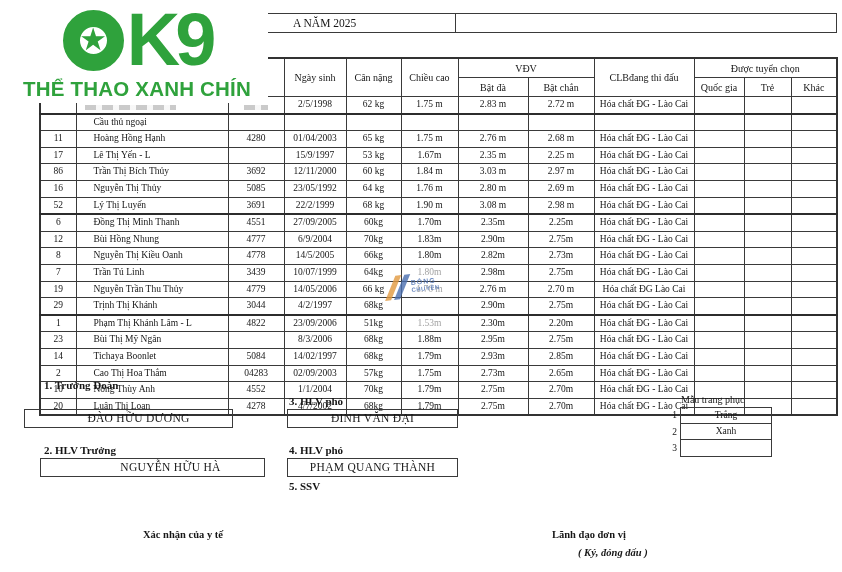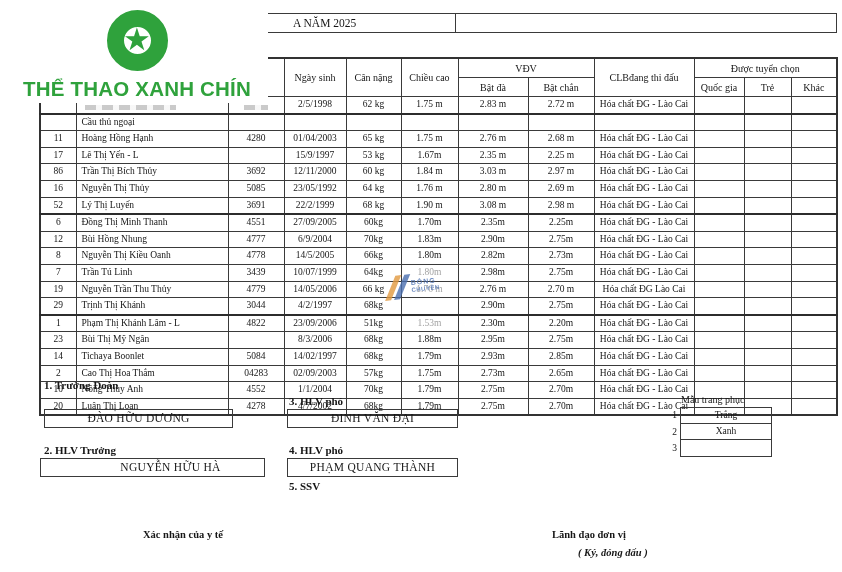--- a/index.html
+++ b/index.html
@@ -11,21 +11,21 @@
   td,th{border:1px solid #3a3a3a;padding:0;font-weight:normal;vertical-align:middle;
         text-align:center;overflow:hidden;white-space:nowrap;}
 
   .title-table{left:39px;top:13px;width:797px;}
   .title-table td{font-size:11.5px;height:18px;}
   .t-left{text-align:left;padding-left:253px;}
 
   .main-table{left:39px;top:57px;width:797px;border:2px solid #323232;}
   .main-table thead th{font-size:10px;height:18px;}
   .main-table tbody td{font-size:9.5px;height:15.6px;line-height:1;}
-  .c-name{text-align:left;padding-left:5px;}
+  .c-name{text-align:left;padding-left:17px;}
   .faded{color:#a3a3a3;}
   .thick-top td{border-top:2px solid #2c2c2c;}
 
   .smudge{position:relative;}
   .smudge::after{content:"";position:absolute;left:8px;right:34%;bottom:3px;height:5px;opacity:.55;
       background:repeating-linear-gradient(90deg,rgba(80,80,80,.55) 0 11px,rgba(80,80,80,.08) 11px 17px);}
   .smudge-sm::after{left:28%;right:28%;}
 
   
   .logo{position:absolute;left:6px;top:4px;width:262px;height:99px;background:#fff;z-index:20;}
@@ -390,37 +390,38 @@
           <td></td>
         </tr>
       </tbody>
   </table>
 
   <div class="logo">
     <div class="logo-row">
       <div class="logo-o">
         <span class="logo-star">★</span>
       </div>
+      <span class="logo-k9">K9</span>
     </div>
     <div class="logo-tagline">THỂ THAO XANH CHÍN</div>
   </div>
 
   <div class="wm">
     <div class="wm-bars">
       <div class="wm-bar orange"></div>
         <div class="wm-bar blue"></div>
     </div>
     <div class="wm-text">
       <div class="l1">BÓNG</div>
       <div class="l2">CHUYỀN</div>
     </div>
   </div>
 
   <div class="off-label" style="left:44px;top:379px;text-align:center;">1. Trưởng Đoàn</div>
-  <div class="off-box" style="left:44px;top:409px;width:187px;">ĐÀO HỮU DƯƠNG</div>
+  <div class="off-box" style="left:24px;top:409px;width:187px;padding-left:20px;">ĐÀO HỮU DƯƠNG</div>
   <div class="off-label" style="left:44px;top:444px;">2. HLV Trưởng</div>
   <div class="off-box" style="left:40px;top:458px;width:187px;padding-left:36px;">NGUYỄN HỮU HÀ</div>
   <div class="off-label" style="left:289px;top:395px;">3. HLV phó</div>
   <div class="off-box" style="left:287px;top:409px;width:169px;">ĐINH VĂN ĐẠI</div>
   <div class="off-label" style="left:289px;top:444px;">4. HLV phó</div>
   <div class="off-box" style="left:287px;top:458px;width:169px;">PHẠM QUANG THÀNH</div>
   <div class="off-label" style="left:289px;top:480px;">5. SSV</div>
 
   <div class="uni-label">Mẫu trang phục</div>
   <div class="uni-wrap">

